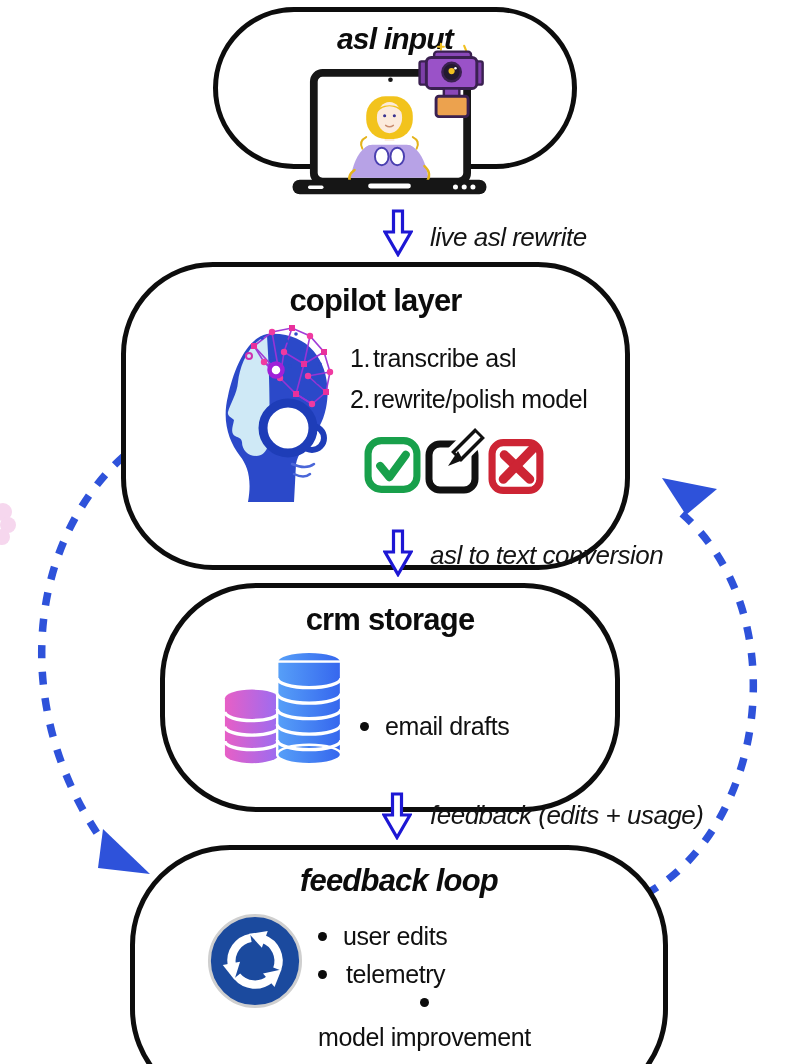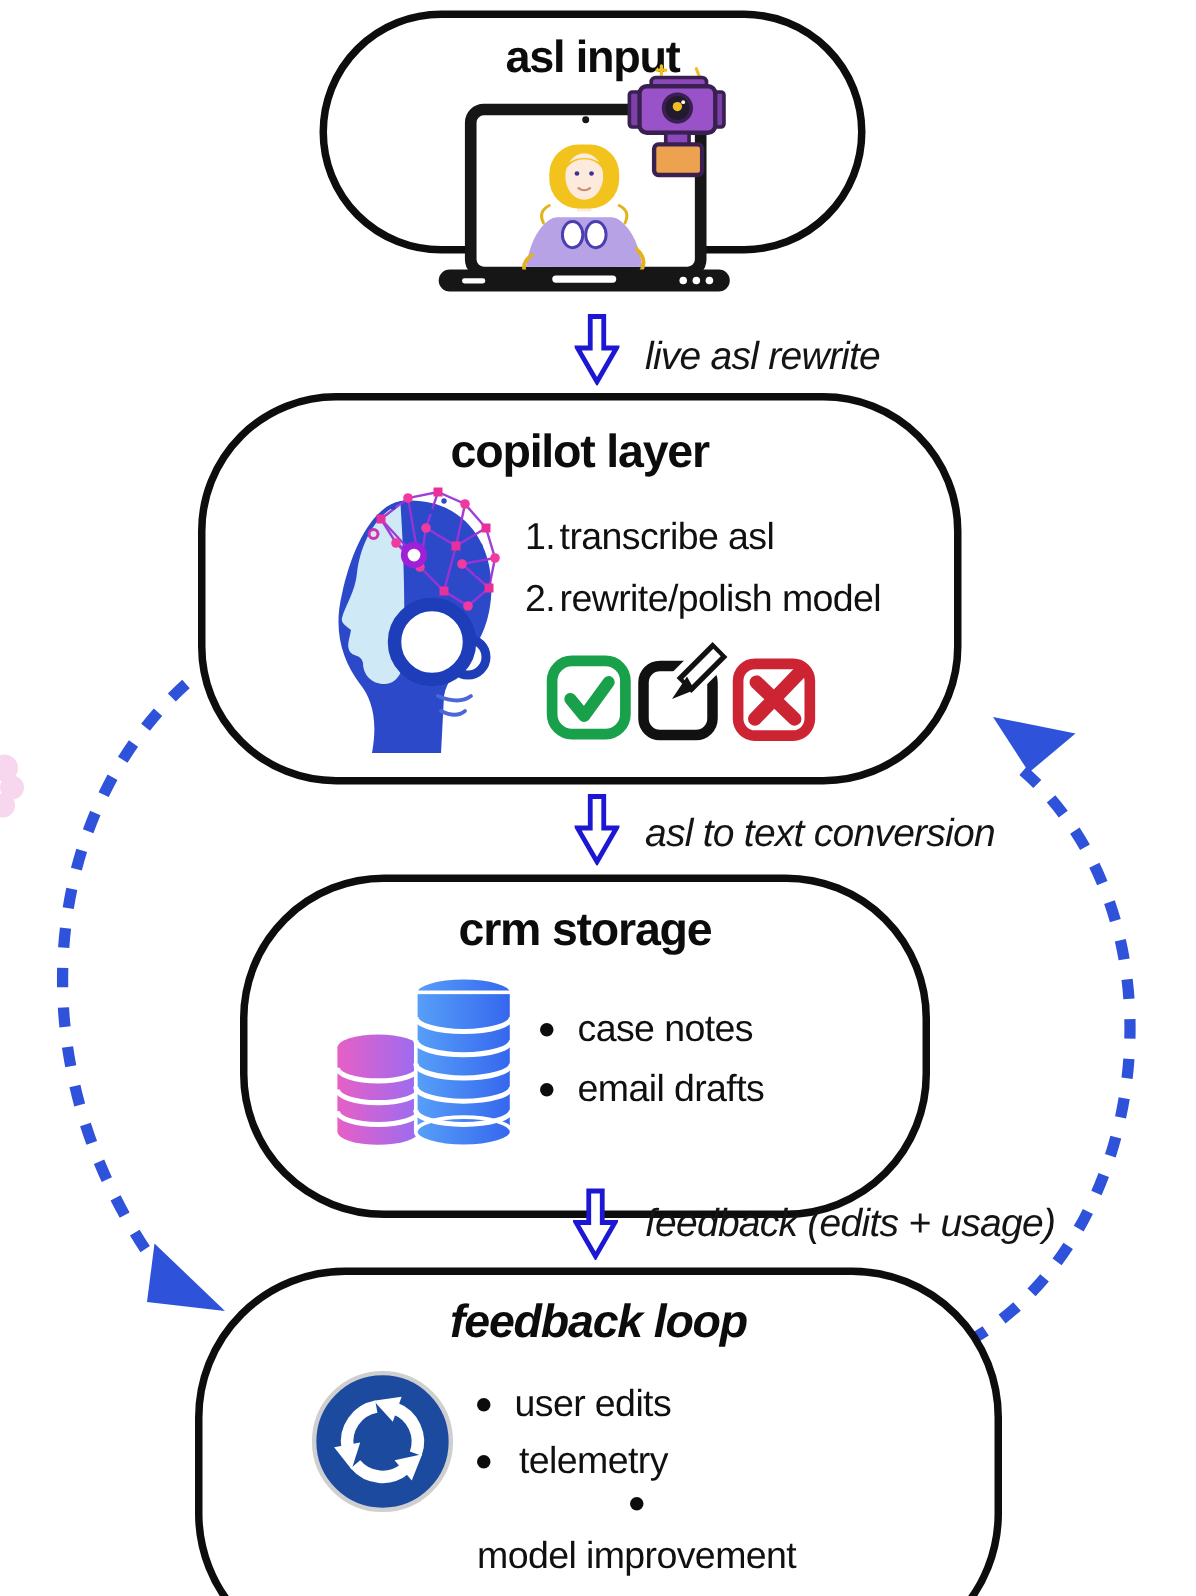--- a/index.html
+++ b/index.html
@@ -38,21 +38,21 @@
   </svg>
 
   <svg class="abs" style="left:0;top:500;top:500px;" width="18" height="52" viewBox="0 0 18 52">
     <g fill="#f6d7ee">
       <circle cx="3" cy="12" r="9"></circle>
         <circle cx="8" cy="25" r="8"></circle>
         <circle cx="2" cy="37" r="8"></circle>
     </g>
   </svg>
 
-  <div class="node-box" style="left:213px;top:7px;width:364px;height:162px;border-radius:100px;">
+  <div class="node-box" style="left:213px;top:7px;width:364px;height:162px;border-radius:100px;font-style:italic;">
     <div class="node-title" style="top:10px;font-size:30px;">asl input</div>
   </div>
   <svg class="abs" style="left:272px;top:40px;" width="235" height="163" viewBox="0 -18 240 168">
 
     <g>
       <rect x="42" y="16" width="158" height="112" rx="9" fill="#ffffff" stroke="#161616" stroke-width="8"></rect>
       <circle cx="121" cy="23" r="2.4" fill="#161616"></circle>
     </g>
 
     <g>
@@ -93,21 +93,21 @@
         <circle cx="197" cy="133.5" r="2.6" fill="#ffffff"></circle>
         <circle cx="206" cy="133.5" r="2.6" fill="#ffffff"></circle>
     </g>
   </svg>
 
   <svg class="abs" style="left:383px;top:209px;" width="30" height="48" viewBox="0 0 30 48">
     <path d="M10.5,2 H19.5 V23 H28 L15,45.5 L2,23 H10.5 Z" fill="#ffffff" stroke="#1d17d4" stroke-width="3.2"></path>
   </svg>
   <div class="flow-label" style="left:430px;top:222px;">live asl rewrite</div>
 
-  <div class="node-box" style="left:132px;top:262px;width:509px;height:261px;border-radius:92px;">
+  <div class="node-box" style="left:121px;top:262px;width:509px;height:308px;border-radius:92px;">
     <div class="node-title" style="top:16px;font-size:31px;">copilot layer</div>
   </div>
 
   <svg class="abs" style="left:192px;top:316px;" width="150" height="190" viewBox="0 0 150 190">
     <path d="M75,18 C120,14 142,52 134,92 C128,122 108,128 104,148 L102,186 L56,186 C60,164 56,150 48,140 C36,124 30,104 36,80 C42,52 55,22 75,18 Z" fill="#2b49c9"></path>
     <path d="M75,20 C58,26 48,48 46,66 C45,78 38,88 36,96 C35,100 40,102 42,104 C41,110 39,114 41,118 C43,122 49,120 50,126 C50,134 56,140 64,140 C70,140 74,136 76,130 C79,100 77,50 75,20 Z" fill="#cfe9f6"></path>
     <circle cx="120" cy="122" r="12" fill="none" stroke="#1e3db8" stroke-width="6"></circle>
     <circle cx="96" cy="112" r="25" fill="#ffffff" stroke="#1e3db8" stroke-width="9"></circle>
     <path d="M100,148 q14,6 22,0 M102,158 q10,5 16,0" stroke="#4a66d8" stroke-width="2.5" fill="none" stroke-linecap="round"></path>
     <g>
@@ -211,24 +211,20 @@
       <ellipse cx="92" cy="110" rx="33" ry="10" fill="url(#gBlue)"></ellipse>
       <g stroke="#ffffff" stroke-width="3.5" fill="none">
         <path d="M59,31 a33,10 0 0 0 66,0"></path>
           <path d="M59,47 a33,10 0 0 0 66,0"></path>
         <path d="M59,63 a33,10 0 0 0 66,0"></path>
           <path d="M59,79 a33,10 0 0 0 66,0"></path>
         <path d="M59,95 a33,10 0 0 0 66,0"></path>
       </g>
     </g>
   </svg>
-  <div class="bullet-row" style="left:360px;top:672px;">
-    <span class="bullet-dot"></span>
-    <span>case notes</span>
-  </div>
   <div class="bullet-row" style="left:360px;top:712px;">
     <span class="bullet-dot"></span>
     <span>email drafts</span>
   </div>
 
   <svg class="abs" style="left:382px;top:792px;" width="30" height="48" viewBox="0 0 30 48">
     <path d="M10.5,2 H19.5 V23 H28 L15,45.5 L2,23 H10.5 Z" fill="#ffffff" stroke="#1d17d4" stroke-width="3.2"></path>
   </svg>
   <div class="flow-label" style="left:430px;top:800px;">feedback (edits + usage)</div>
 

